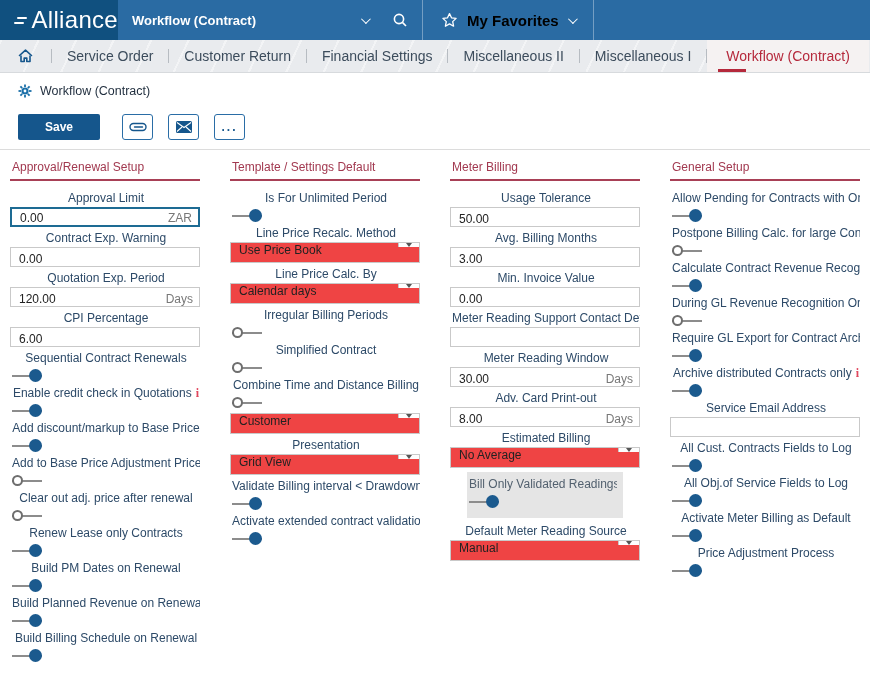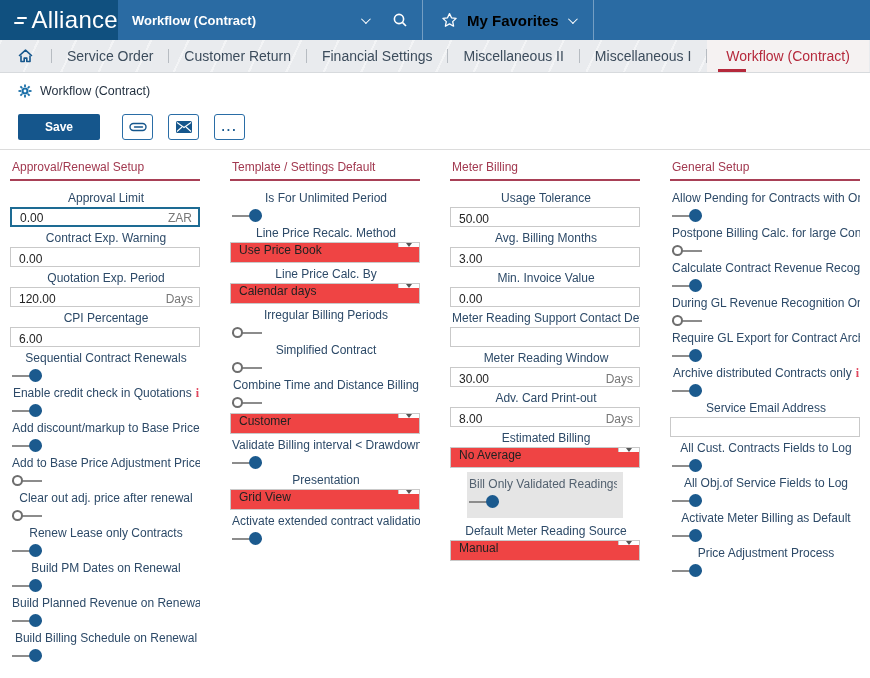--- a/index.html
+++ b/index.html
@@ -301,33 +301,33 @@
       </div>
       <div class="field">
         <div class="select">
           <span class="sval">Customer</span>
           <span class="sarrow">
             <i class="tri"></i>
           </span>
         </div>
       </div>
       <div class="field">
+        <div class="flabel"><span>Presentation</span></div>
+        <div class="select">
+          <span class="sval">Grid View</span>
+          <span class="sarrow">
+            <i class="tri"></i>
+          </span>
+        </div>
+      </div>
+      <div class="field">
         <div class="flabel"><span>Validate Billing interval &lt; Drawdown</span></div>
         <div class="toggle on">
           <span class="track"></span>
           <span class="knob"></span>
-        </div>
-      </div>
-      <div class="field">
-        <div class="flabel"><span>Presentation</span></div>
-        <div class="select">
-          <span class="sval">Grid View</span>
-          <span class="sarrow">
-            <i class="tri"></i>
-          </span>
         </div>
       </div>
       <div class="field">
         <div class="flabel"><span>Activate extended contract validations</span></div>
         <div class="toggle on">
           <span class="track"></span>
           <span class="knob"></span>
         </div>
       </div>
     </div>

